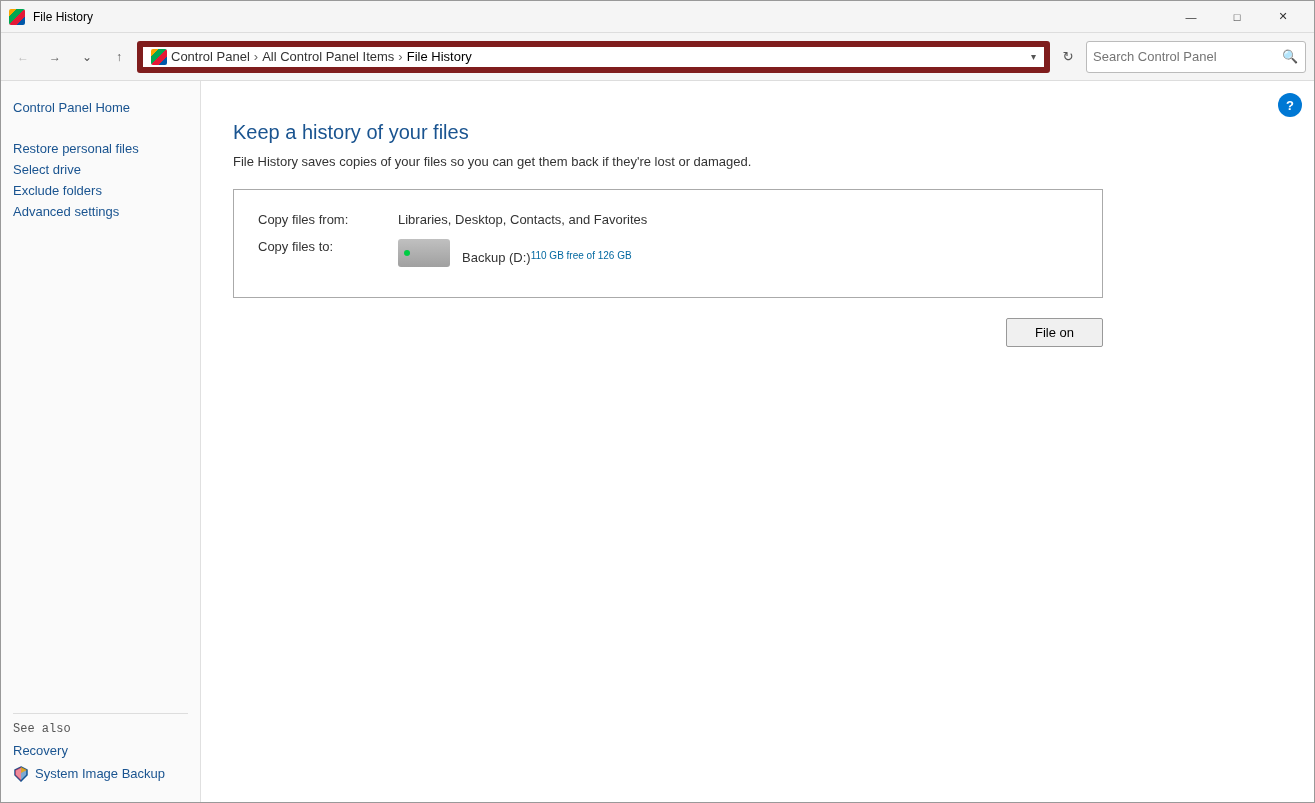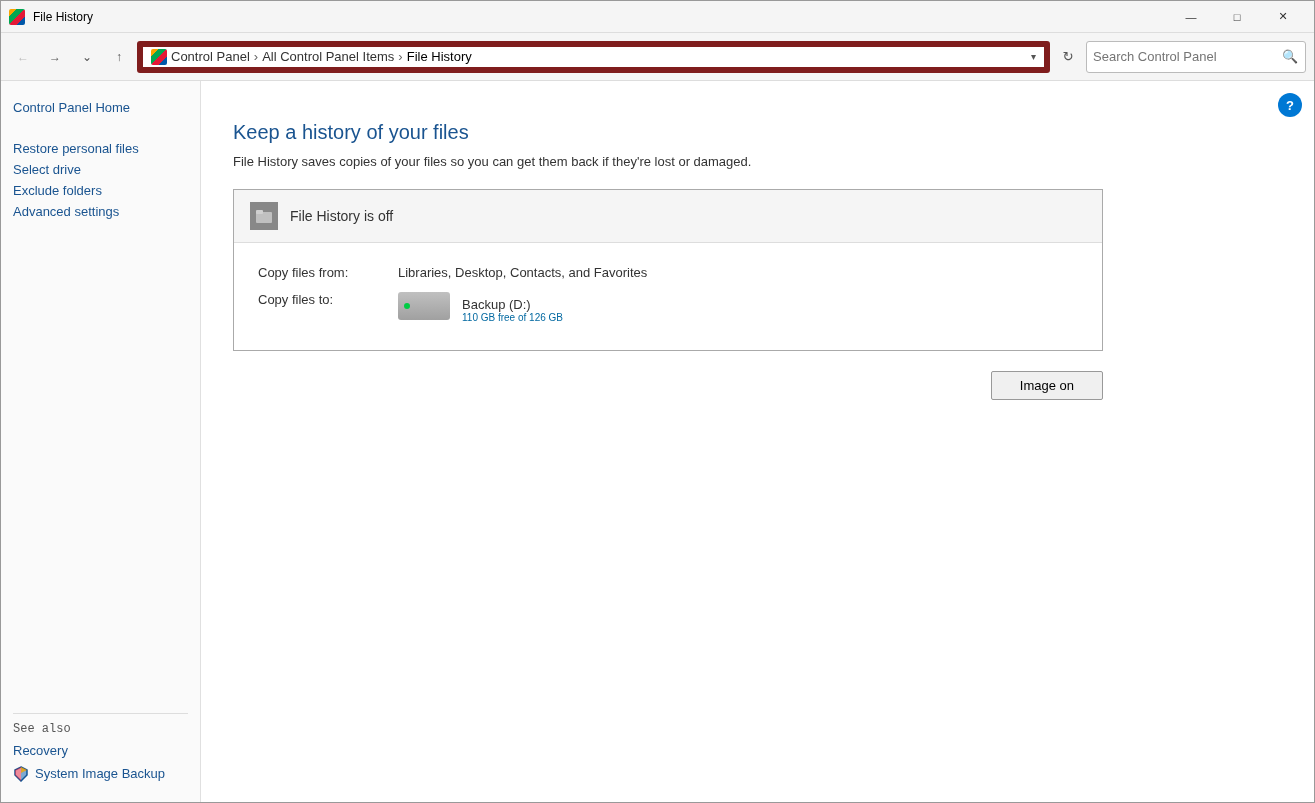--- a/index.html
+++ b/index.html
@@ -329,21 +329,21 @@
 
     .drive-led {
       width: 6px;
       height: 6px;
       background: #00cc44;
       border-radius: 50%;
     }
 
     .drive-details {
       display: flex;
-      flex-direction: column;
+      flex-direction: row;
     }
 
     .drive-name {
       font-size: 13px;
       color: #333;
       font-weight: 500;
     }
 
     .drive-size {
       font-size: 10px;
@@ -468,29 +468,20 @@
 
     <div class="content-area">
 
       <div class="help-icon-circle">?</div>
 
       <h1 class="page-title">Keep a history of your files</h1>
       <p class="page-description">File History saves copies of your files so you can get them back if they're lost or damaged.</p>
 
       <div class="file-history-box">
 
-        <div class="file-history-header">
-          <div class="status-icon-box">
-            <svg width="18" height="18" viewBox="0 0 18 18">
-              <rect x="1" y="5" width="16" height="11" rx="1" fill="#c0c0c0"></rect>
-              <rect x="1" y="3" width="7" height="4" rx="1" fill="#d0d0d0"></rect>
-            </svg>
-          </div>
-          <span class="file-history-status">File History is off</span>
-        </div>
 
         <div class="file-history-body">
           <div class="info-row">
             <span class="info-label">Copy files from:</span>
             <span class="info-value">Libraries, Desktop, Contacts, and Favorites</span>
           </div>
 
           <div class="info-row">
             <span class="info-label">Copy files to:</span>
             <div class="drive-info">
@@ -503,18 +494,18 @@
                 <span class="drive-name">Backup (D:)</span>
                 <span class="drive-size">110 GB free of 126 GB</span>
               </div>
             </div>
           </div>
         </div>
 
       </div>
 
       <div class="action-row">
-        <button class="turn-on-btn">Image on</button>
+        <button class="turn-on-btn">File on</button>
       </div>
 
     </div>
   </div>
 </div>
 
 </body></html>

